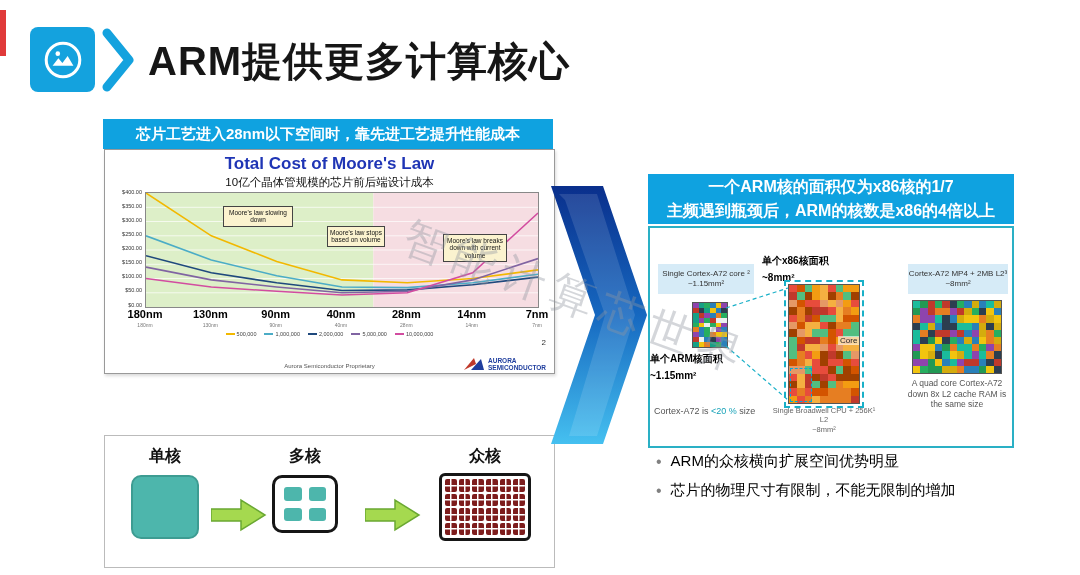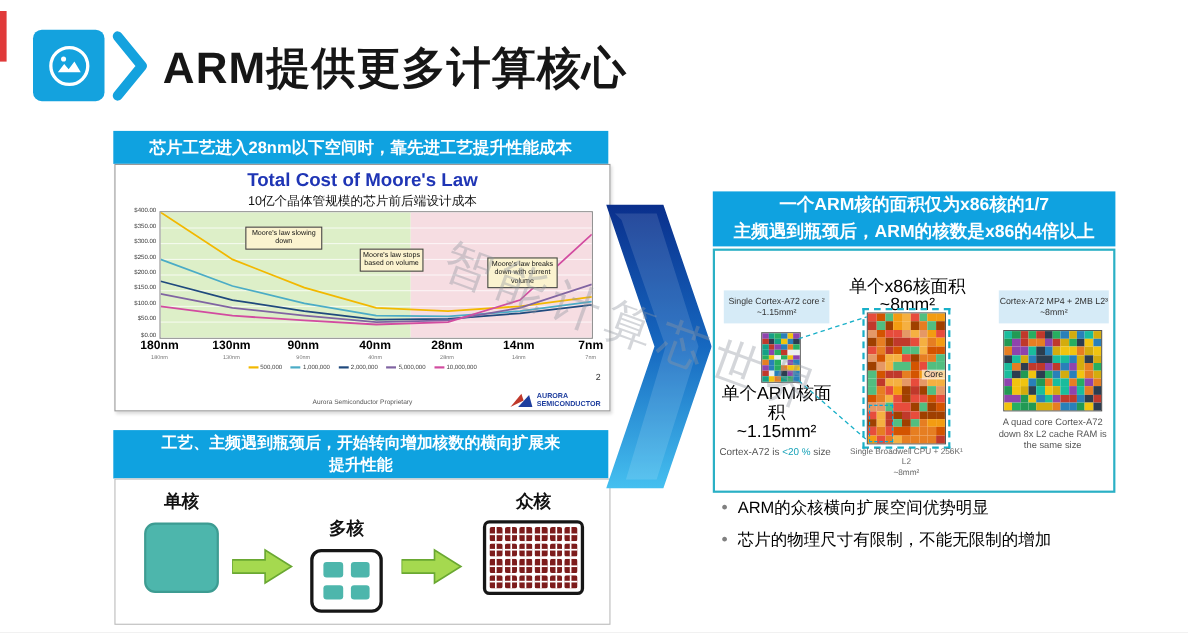--- a/index.html
+++ b/index.html
@@ -61,21 +61,21 @@
      linear-gradient(#fff,#fff) center/100% 1.5px no-repeat,
      linear-gradient(#fff,#fff) center/1.5px 100% no-repeat,#7d1c1c;}
   .g-arrow{position:absolute;top:62px;}
 
   
   .big-arrow{left:551px;top:186px;width:96px;height:258px;z-index:5;}
 
   
   .fig-box{left:648px;top:226px;width:366px;height:222px;background:#fff;border:2px solid #2ab0c5;box-sizing:border-box;}
   .fig-caption{left:8px;top:5px;font-size:12px;color:#17a2b8;}
-  .bold-lbl{text-align:center;font-weight:normal;font-size:16px;line-height:17px;color:#000;}
+  .bold-lbl{font-weight:bold;font-size:10px;line-height:17px;color:#000;}
   .x86-lbl{left:112px;top:24px;width:126px;}
   .arm-lbl{left:0;top:122px;width:112px;}
   .lbl-box{background:#d6ebf7;font-size:8px;line-height:1.3;color:#333;display:flex;flex-direction:column;
            align-items:center;justify-content:center;text-align:center;}
   .left-box{left:8px;top:36px;width:96px;height:30px;}
   .right-box{left:258px;top:36px;width:100px;height:30px;}
   .chip{border:1px solid #555;}
   .left-chip{left:42px;top:74px;width:34px;height:44px;}
   .mid-chip{left:138px;top:56px;width:70px;height:118px;outline:2px dashed #19b0c8;outline-offset:2px;}
   .right-chip{left:262px;top:72px;width:88px;height:72px;}
@@ -181,34 +181,30 @@
     <div class="abs page-num">2</div>
     <div class="abs aurora-logo">
       <svg width="22" height="14" viewBox="0 0 22 14">
         <path d="M1 13 L11 1 L13 7 Z" fill="#c0392b"></path>
         <path d="M8 13 L18 2 L21 13 Z" fill="#1f3e9e"></path>
       </svg>
       <div class="lg-txt">AURORA SEMICONDUCTOR</div>
     </div>
   </div>
 
-  <div class="abs panel-hdr cores-hdr">
-    <span>工艺、主频遇到瓶颈后，开始转向增加核数的横向扩展来</span>
-    <span>提升性能</span>
-  </div>
 
   <div class="abs cores-body">
     <div class="core-item" style="left:24px;width:72px;">
       <div class="core-label">单核</div>
       <div class="single-core"></div>
     </div>
     <svg class="g-arrow" style="left:106px;" width="56" height="34" viewBox="0 0 56 34">
       <polygon points="0,11 30,11 30,2 54,17 30,32 30,23 0,23" fill="#a5d94f" stroke="#6aa832" stroke-width="1.5"></polygon>
     </svg>
-    <div class="core-item" style="left:172px;width:76px;margin-top:24px;">
+    <div class="core-item" style="left:162px;width:76px;">
       <div class="core-label">多核</div>
       <div class="multi-core">
           <div class="qc-cell"></div>
           <div class="qc-cell"></div>
           <div class="qc-cell"></div>
           <div class="qc-cell"></div>
         </div>
     </div>
     <svg class="g-arrow" style="left:260px;" width="56" height="34" viewBox="0 0 56 34">
       <polygon points="0,11 30,11 30,2 54,17 30,32 30,23 0,23" fill="#a5d94f" stroke="#6aa832" stroke-width="1.5"></polygon>

